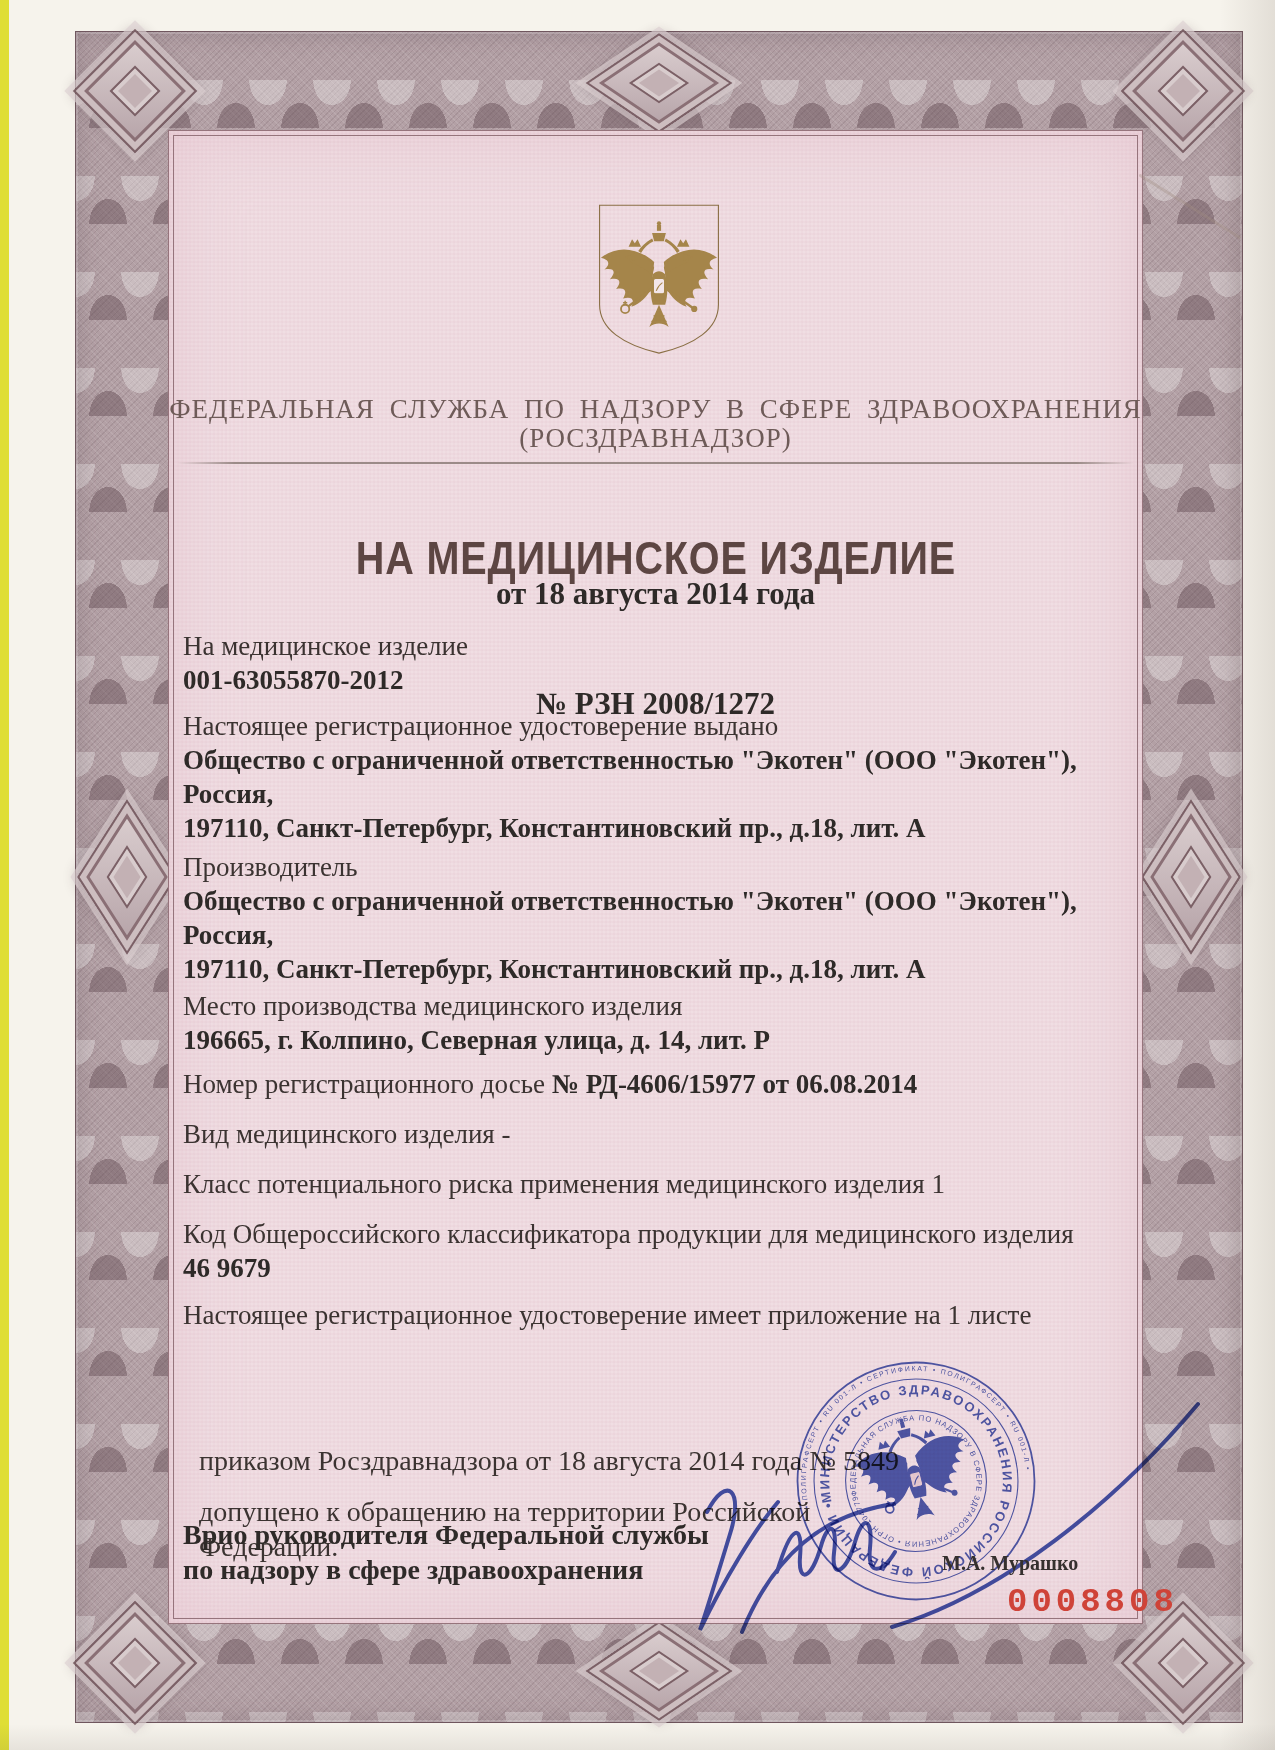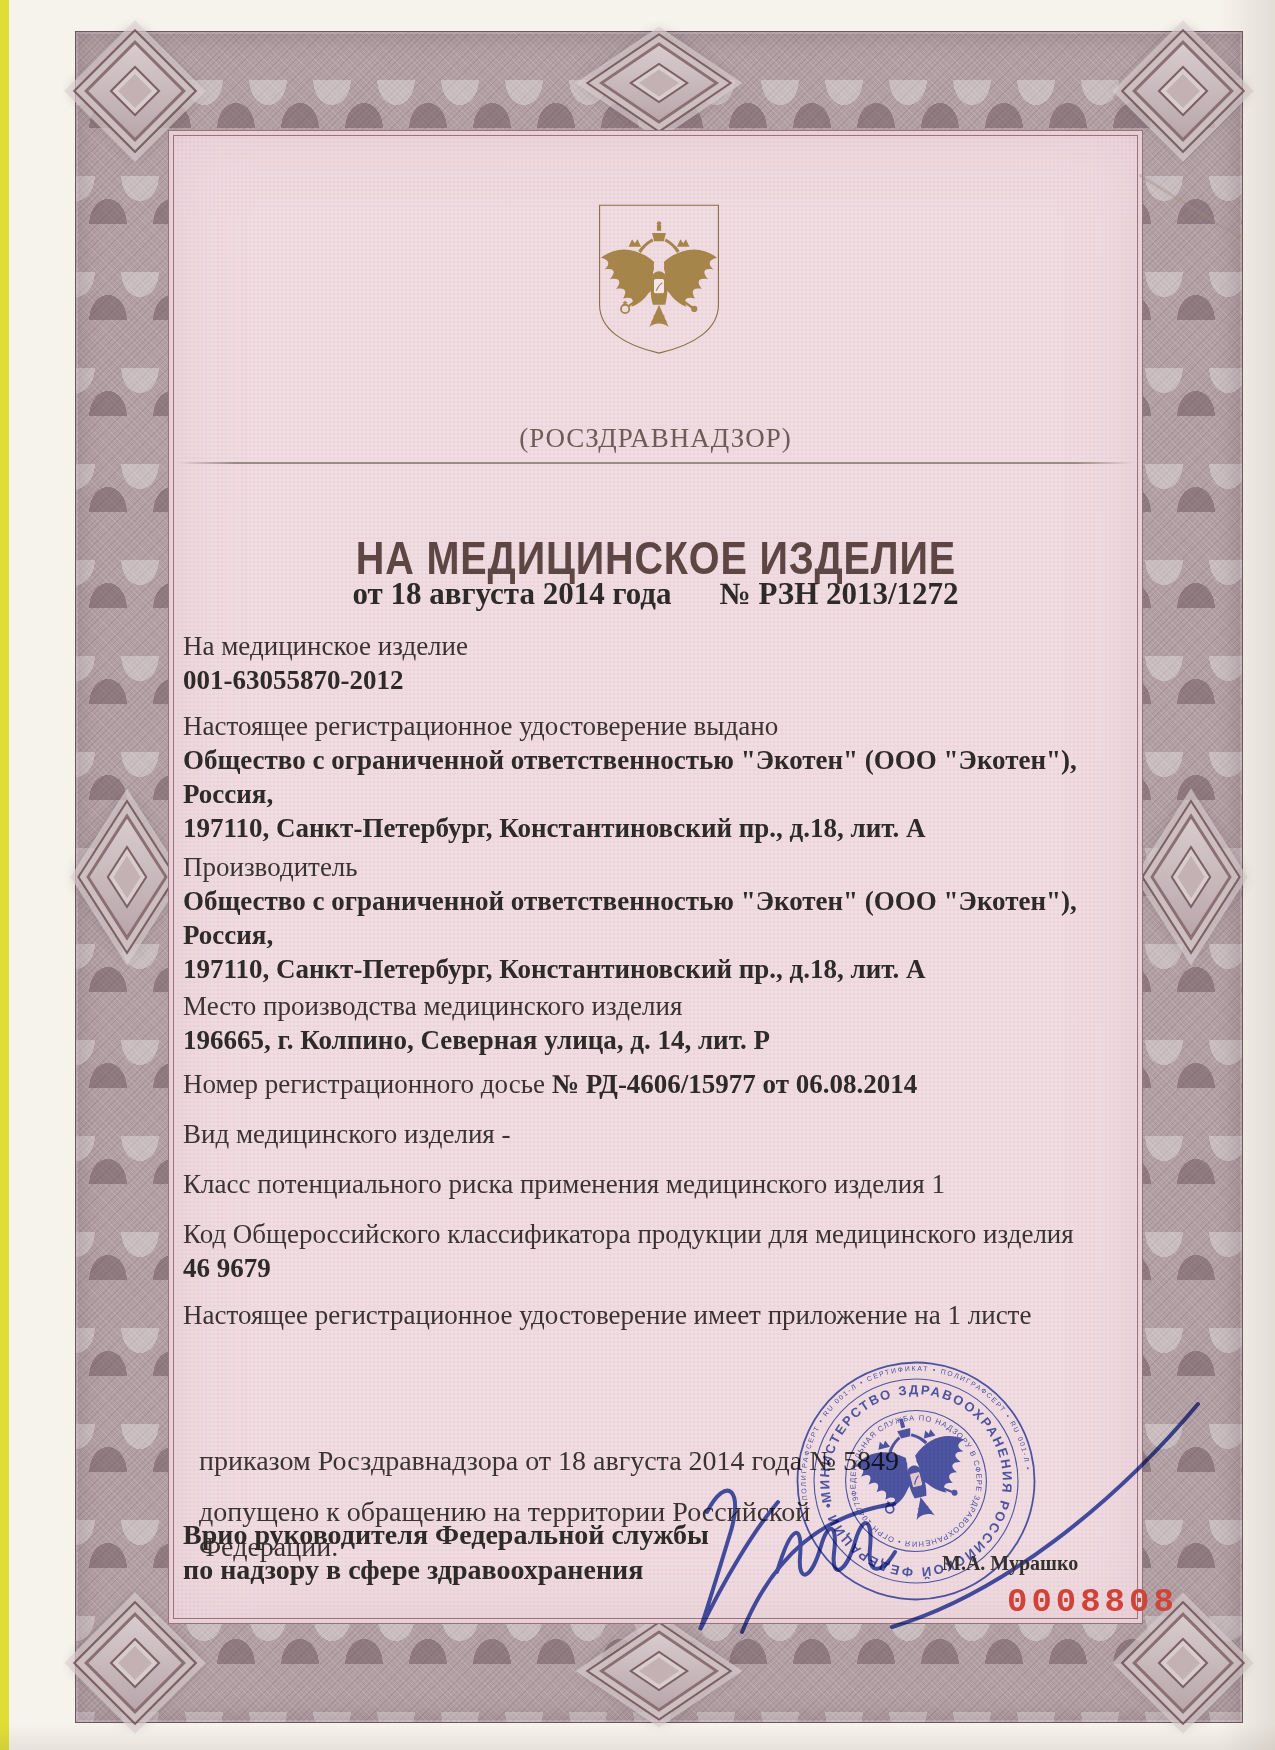--- a/index.html
+++ b/index.html
@@ -53,21 +53,21 @@
   .emblem{left:414px;top:70px;width:152px;height:173px;color:#a5854a;}
   .emblem svg{width:100%;height:100%;}
 
   .agency{color:#6e5b58;font-size:27px;letter-spacing:1px;word-spacing:7px;}
   .divider{left:8px;top:331px;width:calc(100% - 16px);height:2px;
       background:linear-gradient(to right,rgba(155,139,136,0),#9b8b88 6%,#9b8b88 94%,rgba(155,139,136,0));}
 
   .cert-title{color:#5d4643;font-weight:bold;font-family:"Liberation Sans",sans-serif;font-size:46px;}
   .cert-title .squeeze{display:inline-block;transform:scaleX(.86);transform-origin:50% 50%;white-space:nowrap;letter-spacing:1px;}
 
-  .dateline{top:445px;font-size:31px;font-weight:bold;color:#2e2a28;display:flex;justify-content:center;gap:48px;white-space:nowrap;}
+  .dateline{top:445px;font-size:31px;font-weight:bold;color:#2e2a28;display:flex;justify-content:center;gap:74px;white-space:nowrap;flex-direction:column;}
 
   .bodytext{left:14px;top:498px;width:916px;font-size:27px;line-height:34px;color:#3b3331;}
   .bodytext p{margin:0;}
   .bodytext .b{font-weight:bold;color:#2e2a28;}
   .mt12{margin-top:12px!important;} .mt5{margin-top:5px!important;} .mt3{margin-top:3px!important;}
   .mt10{margin-top:10px!important;} .mt16{margin-top:16px!important;} .mt13{margin-top:13px!important;}
 
   .order-block{left:14px;top:1296px;width:760px;font-size:28px;line-height:35px;color:#3b3331;}
   .order-block p{margin:16px;}
   .signatory{left:14px;top:1386px;width:620px;font-size:28px;line-height:35px;font-weight:bold;color:#2e2a28;}
@@ -131,31 +131,32 @@
 
     <div class="panel">
 
       <div class="abs emblem">
         <svg viewBox="0 0 220 250">
           <path d="M24,6 H196 V150 C196 185 162 208 110 220 C58 208 24 185 24 150 Z" fill="none" stroke="#8a6f45" stroke-width="1.6"></path>
           <use href="#dheagle" transform="translate(0,26)"></use>
         </svg>
       </div>
 
+      <div class="abs centered agency" style="top:263px;">ФЕДЕРАЛЬНАЯ СЛУЖБА ПО НАДЗОРУ В СФЕРЕ ЗДРАВООХРАНЕНИЯ</div>
       <div class="abs centered agency" style="top:292px;">(РОСЗДРАВНАДЗОР)</div>
 
       <div class="abs divider"></div>
 
       <div class="abs centered cert-title" style="top:400px;">
         <span class="squeeze">НА МЕДИЦИНСКОЕ ИЗДЕЛИЕ</span>
       </div>
 
       <div class="abs centered dateline">
         <span>от  18 августа 2014 года</span>
-        <span>№  РЗН 2013/1272</span>
+        <span>№  РЗН 2008/1272</span>
       </div>
 
       <div class="abs bodytext">
         <p>На медицинское изделие</p>
         <p class="b">001-63055870-2012</p>
 
         <p class="mt12">Настоящее регистрационное удостоверение выдано</p>
         <p class="b">Общество с ограниченной ответственностью "Экотен" (ООО "Экотен"), Россия,</p>
         <p class="b">197110, Санкт-Петербург, Константиновский пр., д.18, лит. А</p>
 

